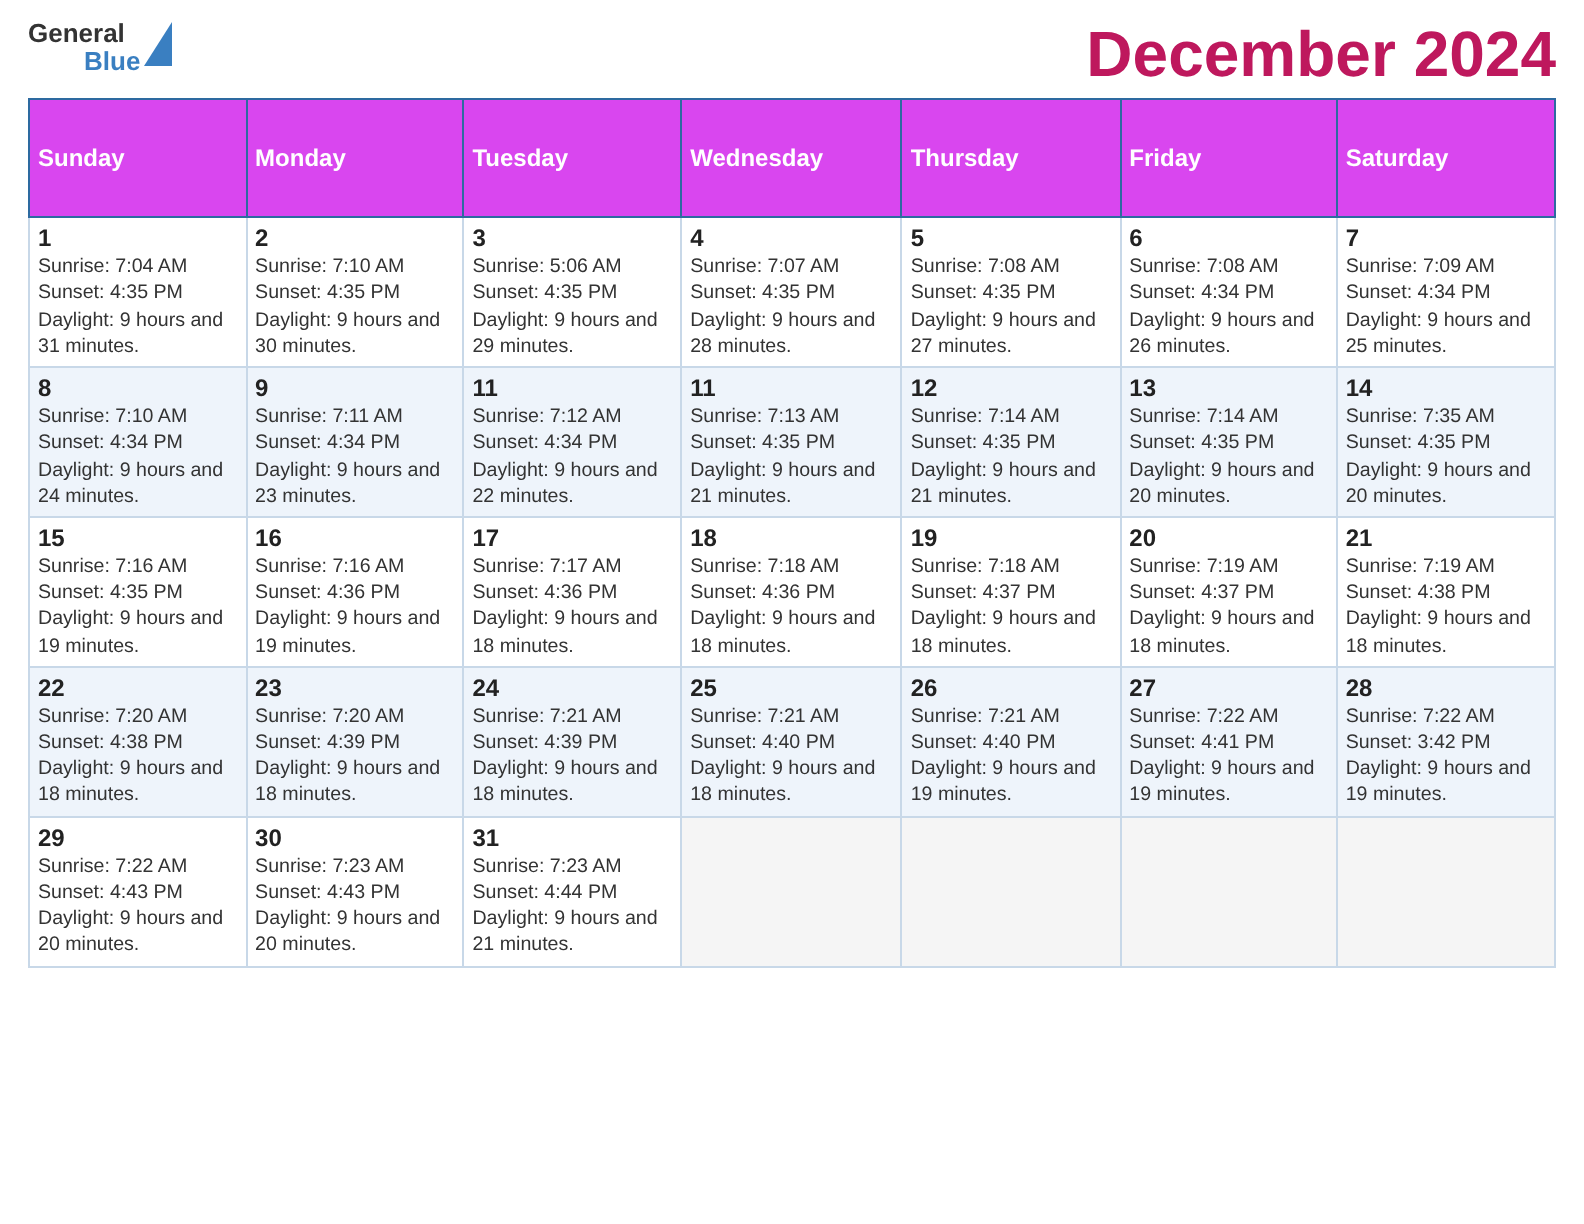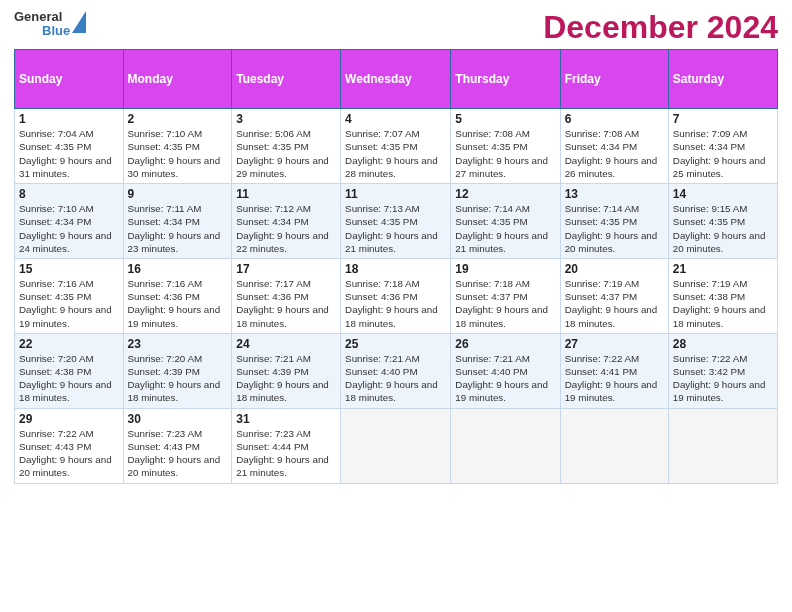--- a/index.html
+++ b/index.html
@@ -234,21 +234,21 @@
         <span class="day-num">13</span>
         <div class="day-info">
           <span>Sunrise: 7:14 AM</span><br>
           <span>Sunset: 4:35 PM</span><br>
           <span>Daylight: 9 hours and 20 minutes.</span>
         </div>
       </td>
           <td>
         <span class="day-num">14</span>
         <div class="day-info">
-          <span>Sunrise: 9:15 AM</span><br>
+          <span>Sunrise: 7:35 AM</span><br>
           <span>Sunset: 4:35 PM</span><br>
           <span>Daylight: 9 hours and 20 minutes.</span>
         </div>
       </td>
         </tr>
         <tr>
           <td>
         <span class="day-num">15</span>
         <div class="day-info">
           <span>Sunrise: 7:16 AM</span><br>

